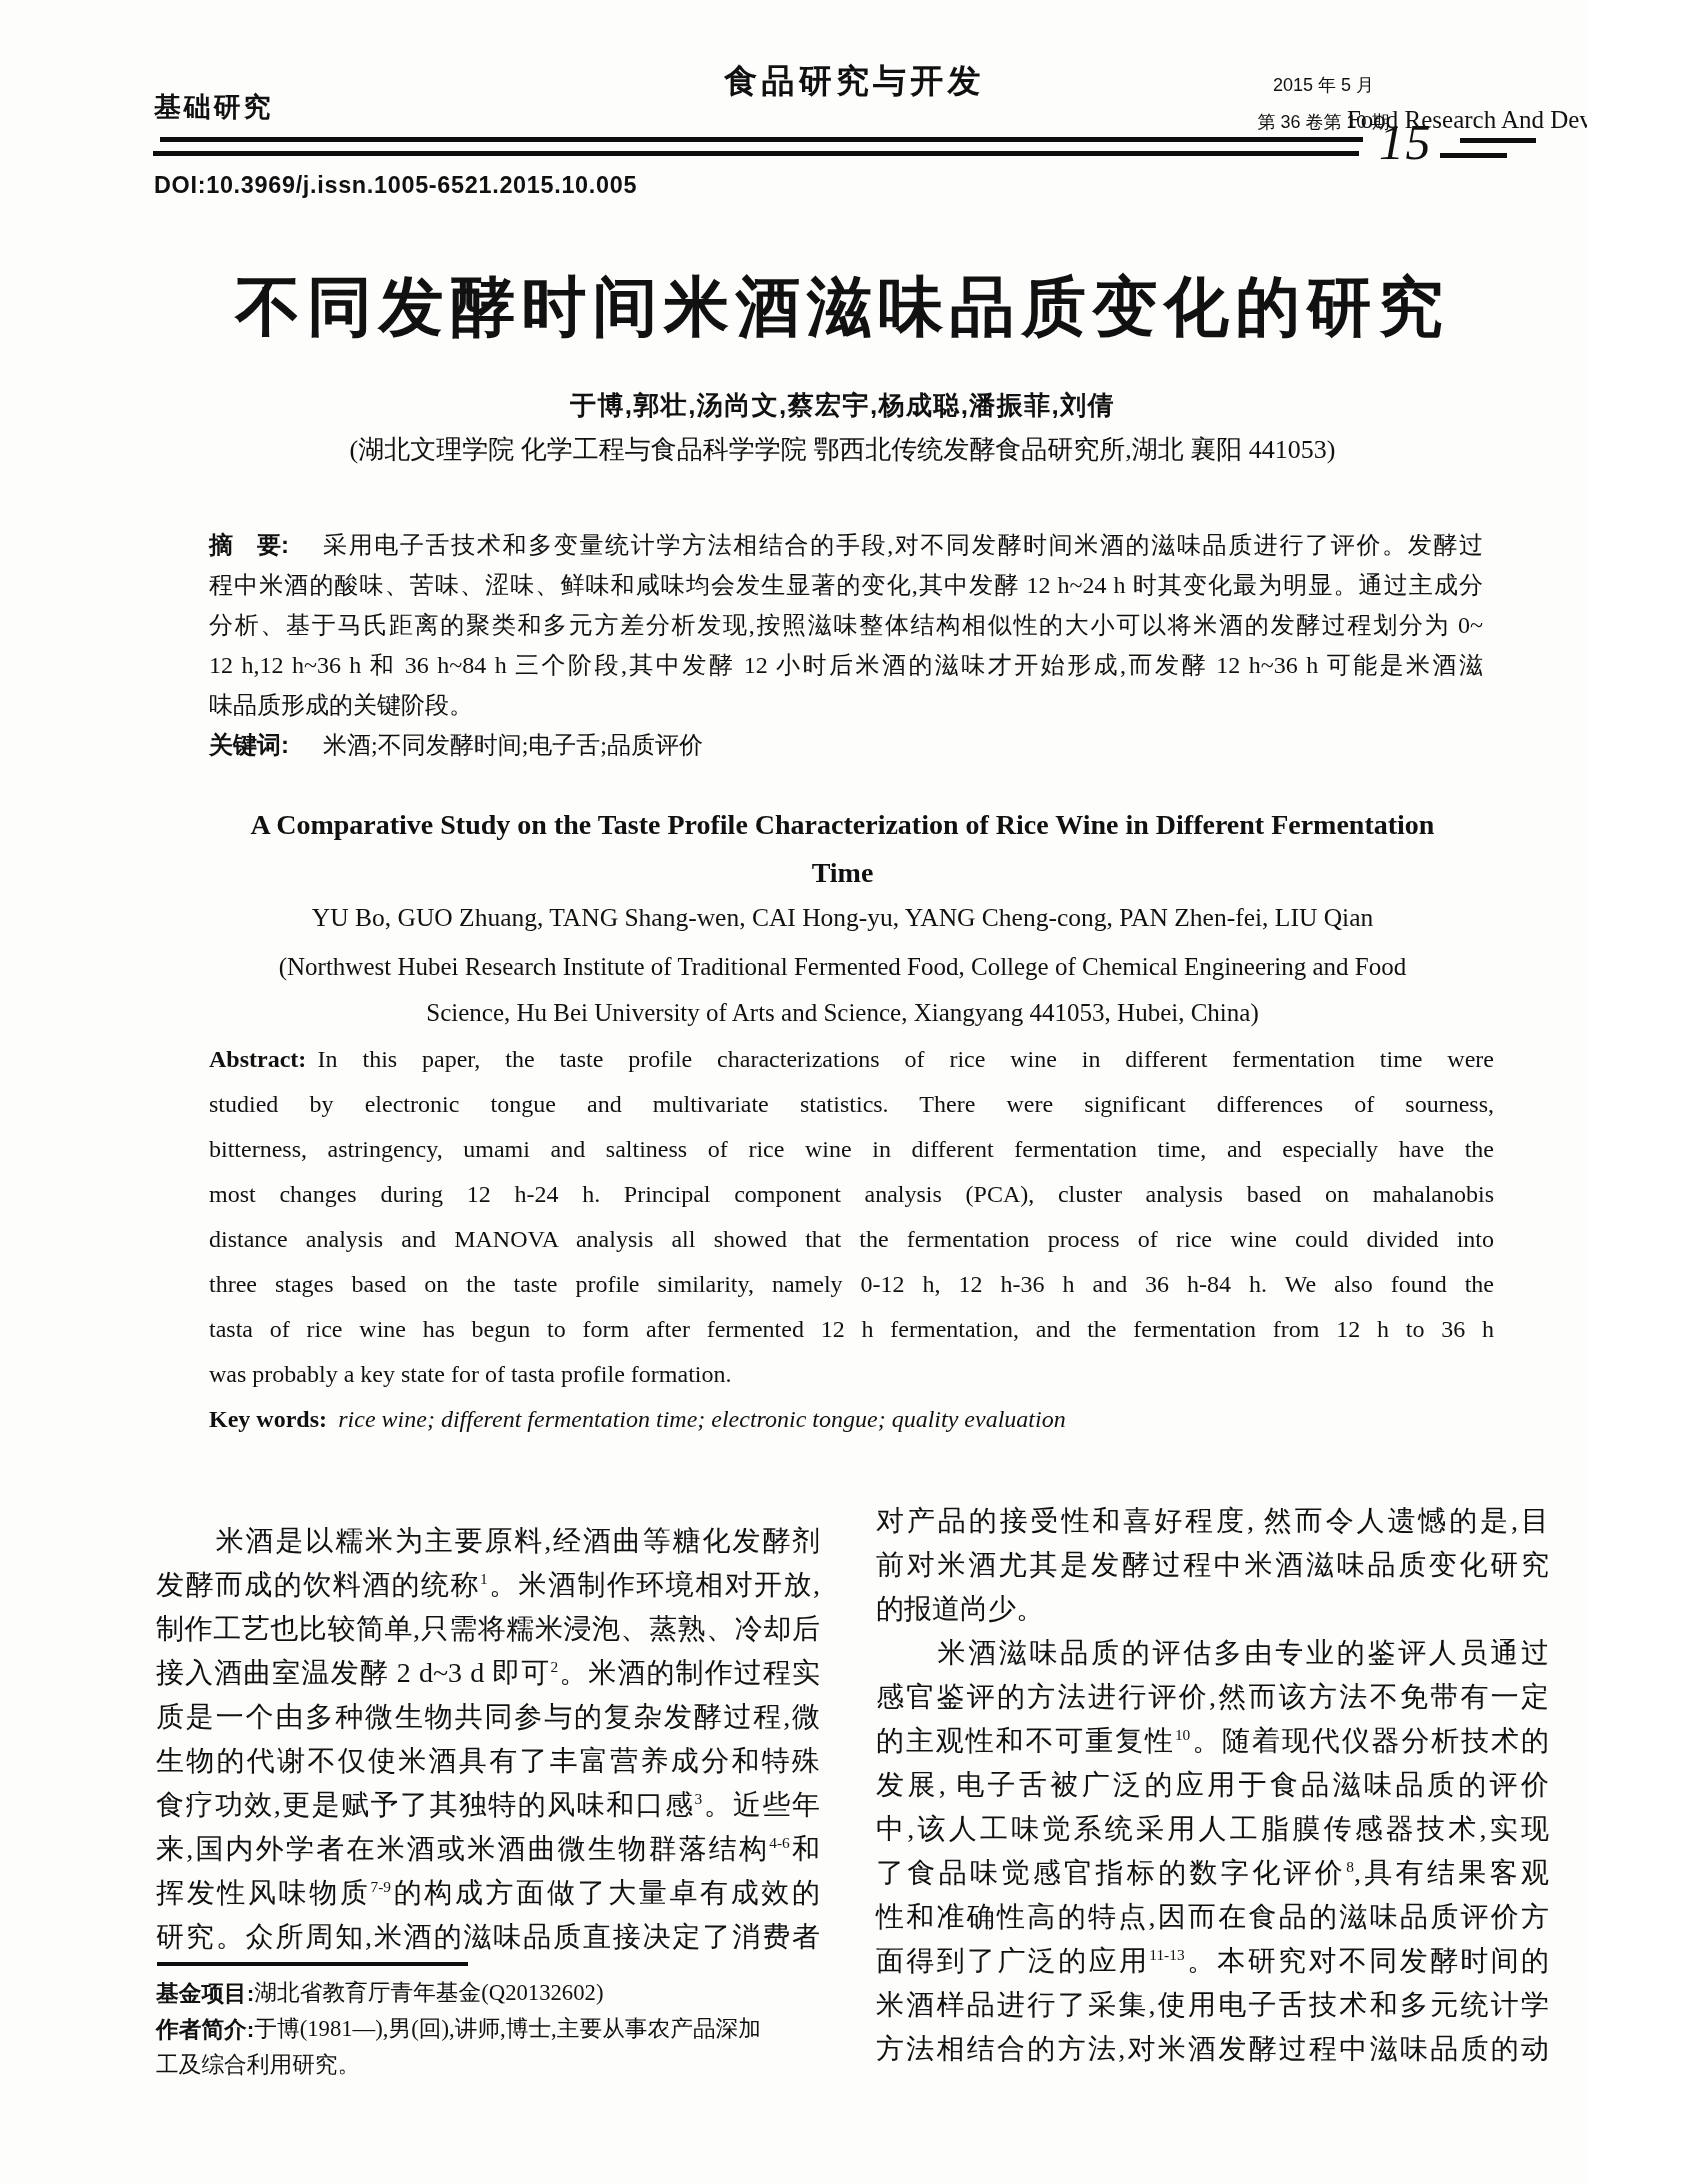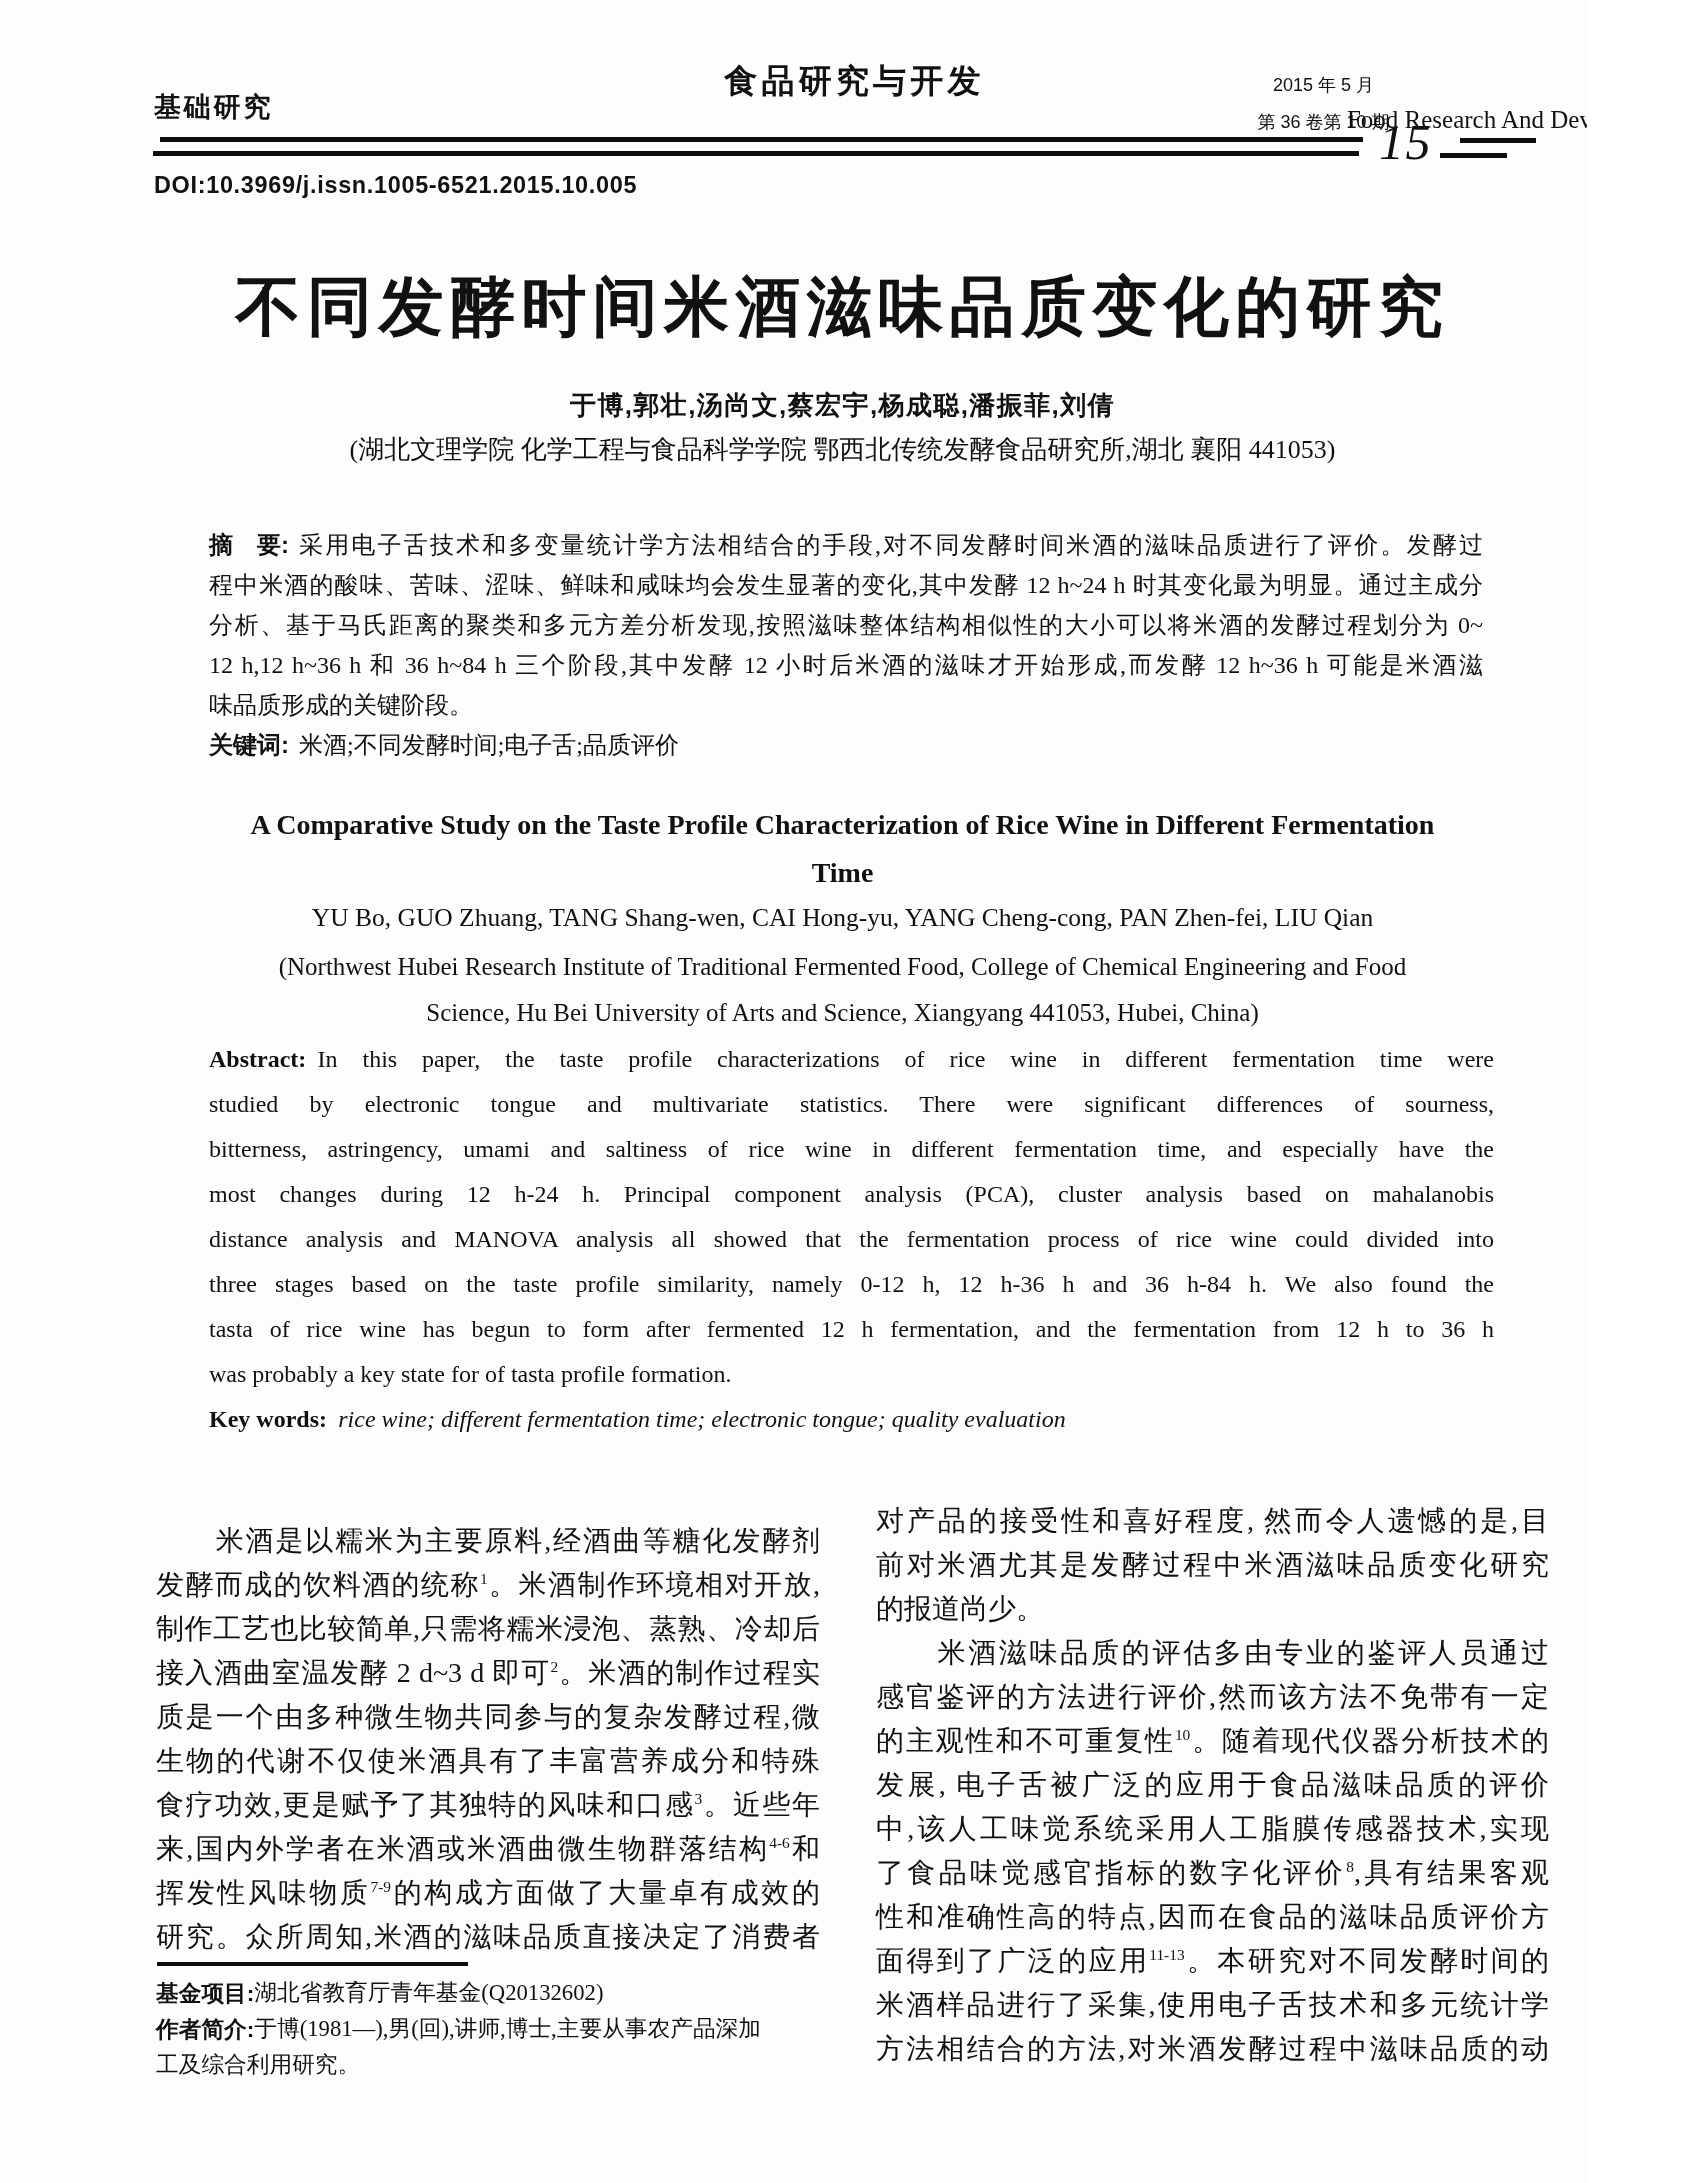--- a/index.html
+++ b/index.html
@@ -30,21 +30,21 @@
   .dash2{left:1440px;top:153px;width:67px;height:5px;background:#0e0e0e;}
   .doi{left:154px;top:172px;font-size:23.4px;font-weight:bold;letter-spacing:0.7px;}
 
   
   .title-cn{left:0;width:1685px;top:263px;text-align:center;font-size:65px;font-weight:bold;letter-spacing:6.4px;}
   .authors-cn{left:0;width:1685px;top:388px;text-align:center;font-size:26px;font-weight:bold;letter-spacing:1.4px;}
   .affil-cn{left:0;width:1685px;top:432px;text-align:center;font-size:26px;}
 
   
   .abs-cn{left:209px;top:525px;width:1274px;font-size:24px;}
-  .abs-cn .row{display:flex;height:40px;line-height:40px;}
+  .abs-cn .row{display:flex;height:40px;line-height:40px;gap:24px;}
   .abs-cn .lbl{font-weight:bold;white-space:nowrap;padding-right:10px;font-family:"Liberation Sans","DejaVu Sans",sans-serif;}
   .abs-cn .txt{flex:1;}
   .abs-cn .txt.just{text-align:justify;text-align-last:justify;}
   .abs-cn .ln{height:40px;line-height:40px;text-align:justify;text-align-last:justify;}
   .abs-cn .ln.nj{text-align-last:left;}
 
   
   .title-en1{left:0;width:1685px;top:809px;text-align:center;font-size:28px;font-weight:bold;}
   .title-en2{left:0;width:1685px;top:857px;text-align:center;font-size:28px;font-weight:bold;}
   .authors-en{left:0;width:1685px;top:903px;text-align:center;font-size:25.5px;}

